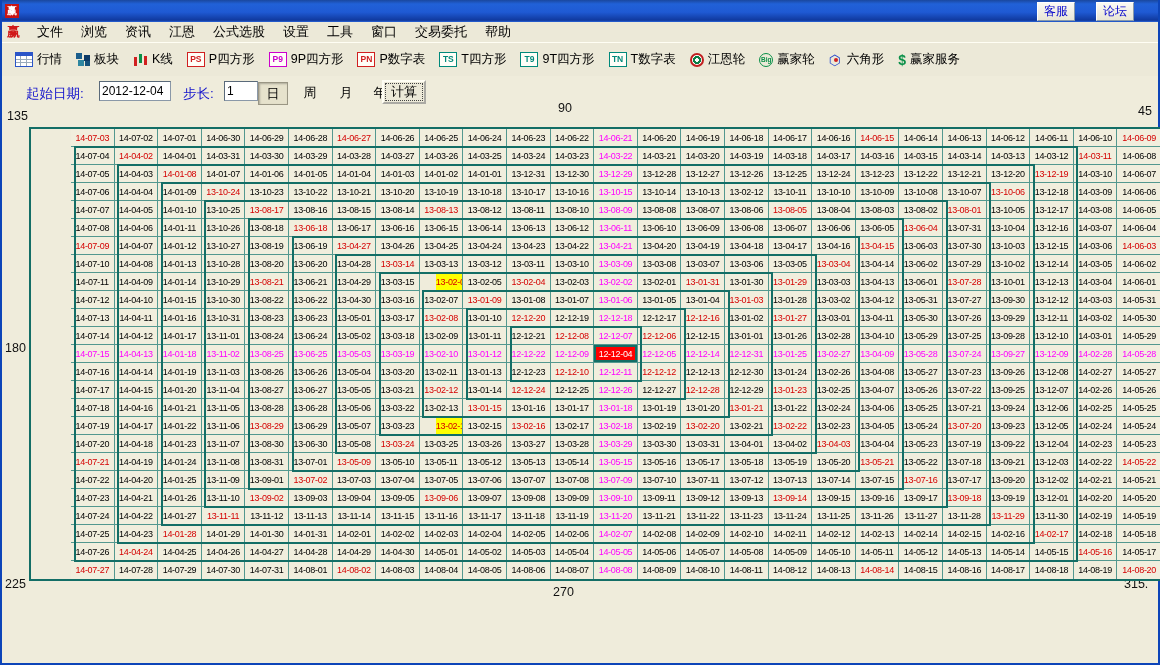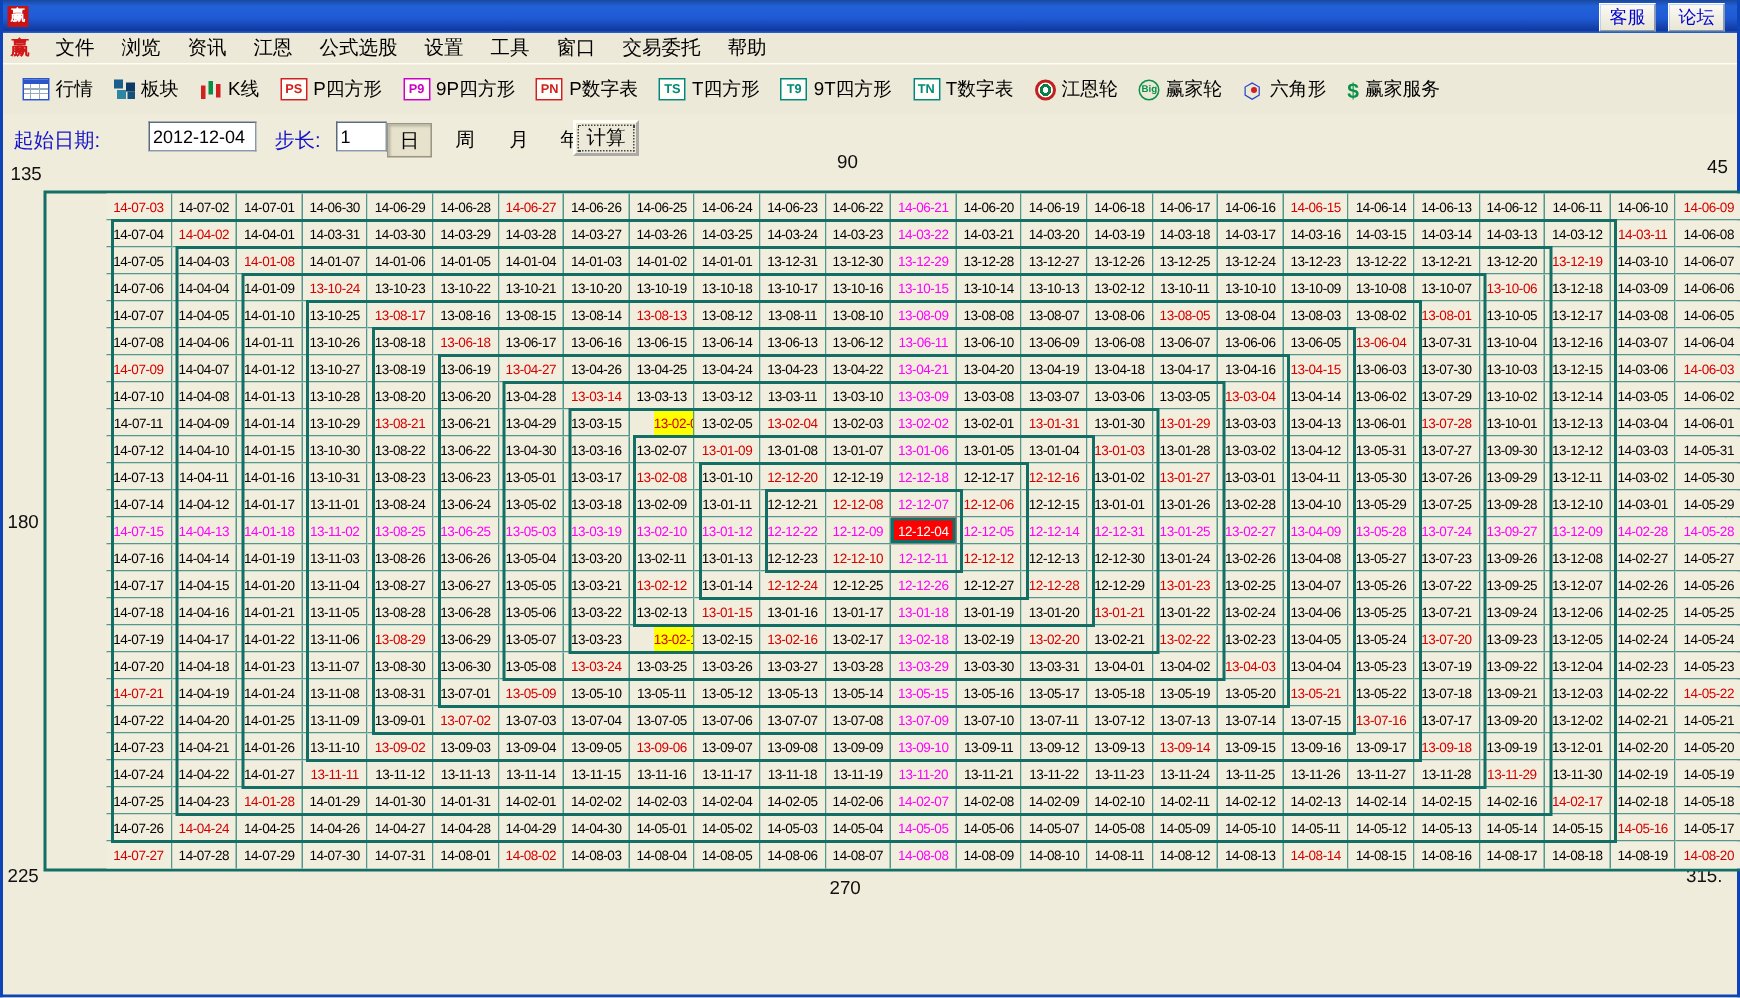--- a/index.html
+++ b/index.html
@@ -7,21 +7,21 @@
        font-family:"Liberation Sans","DejaVu Sans",sans-serif;background:#ece9d8;}
   #win{position:absolute;inset:0;border-left:2px solid #0d44b8;border-right:2px solid #0d44b8;
        border-bottom:2px solid #0d44b8;box-sizing:border-box;background:#efecdb;}
   
   #titlebar{position:absolute;left:0;top:0;right:0;height:22px;
     background:linear-gradient(180deg,#1a479e 0%,#2161d8 18%,#1f5ad4 55%,#10399e 92%,#2a66da 100%);
     display:flex;align-items:center;color:#fff;}
   #app-logo{width:14px;height:14px;margin:0 4px 0 3px;background:#c81414;color:#fff;
     font-size:10px;line-height:14px;text-align:center;font-weight:bold;flex:0 0 auto;}
   #title-text{font-size:12.5px;font-weight:bold;letter-spacing:1px;white-space:nowrap;}
-  #title-buttons{margin-left:auto;display:flex;gap:8px;padding-right:8px;}
+  #title-buttons{margin-left:auto;display:flex;gap:21px;padding-right:24px;}
   .tbtn{min-width:30px;height:17px;background:linear-gradient(180deg,#fbfaf4,#e9e6d6);
     border:1px solid #89a;border-top-color:#fff;border-left-color:#fff;
     color:#0000cc;font-size:12px;line-height:16px;text-align:center;padding:0 3px;cursor:pointer;}
   
   #menubar{position:absolute;left:0;top:22px;right:0;height:20px;background:#ece9d8;
     display:flex;align-items:center;font-size:13px;color:#000;}
   #menu-logo{color:#d01818;font-weight:bold;font-size:13px;padding:0 8px 0 5px;}
   .menu-item{padding:0 9px;cursor:default;}
   
   #toolbar{position:absolute;left:0;top:42px;right:0;height:33px;background:#ece9d8;
@@ -165,21 +165,21 @@
         <i class="icon-hex" style="font-style: normal;">⬡<u></u></i>
         <span>六角形</span>
       </span>
       <span class="tool-item">
         <i class="icon-dollar" style="font-style: normal;">$</i>
         <span>赢家服务</span>
       </span>
     </div>
 
   <div id="controls">
-    <span class="ctl-label" style="left:7px">起始日期:</span>
+    <span class="ctl-label" style="left:24px">起始日期:</span>
     <input class="ctl-input" style="left: 97px; width: 66px;" value="2012-12-04">
     <span class="ctl-label" style="left:181px">步长:</span>
     <input class="ctl-input" style="left: 222px; width: 28px;" value="1">
     <span class="period pressed" style="left:256px">日</span>
     <span class="period" style="left:294px">周</span>
     <span class="period" style="left:330px">月</span>
     <span class="period" style="left:364px">年</span>
     <button id="calc-btn">计算</button>
   </div>
 

